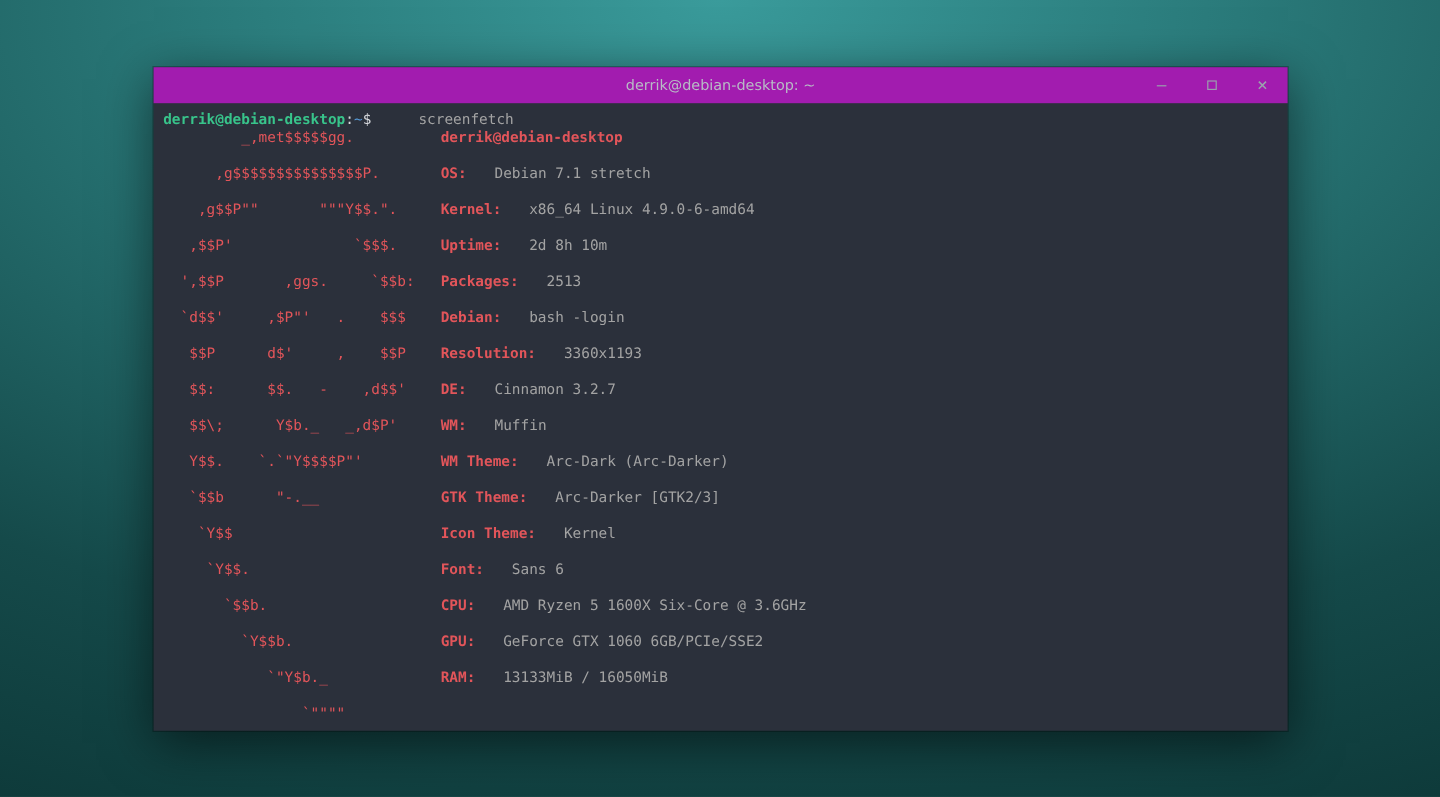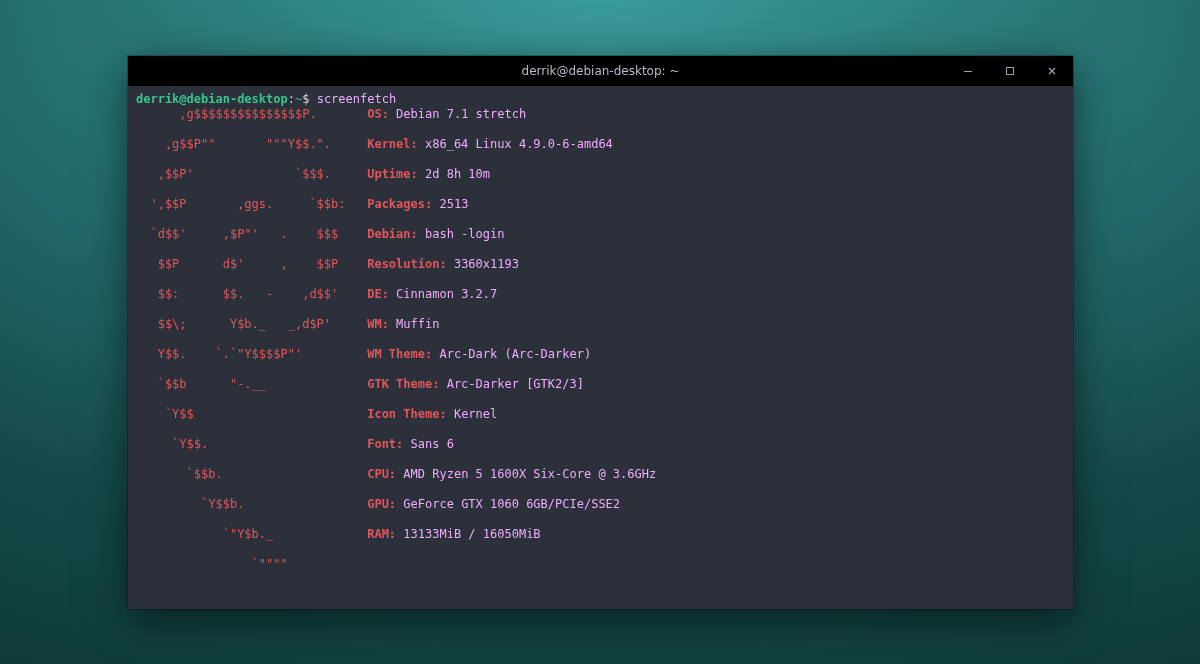--- a/index.html
+++ b/index.html
@@ -24,21 +24,21 @@
     left: 128px;
     width: 945px;
     height: 553px;
     background: #2b303b;
     box-shadow: 0 10px 40px rgba(0,0,0,0.55), 0 0 0 1px rgba(0,0,0,0.25);
     display: flex;
     flex-direction: column;
   }
   .titlebar {
     height: 30px;
-    background: #000000;
+    background: #a21caf;
     display: flex;
     align-items: center;
     color: #bdbfc4;
     font-family: "DejaVu Sans", Arial, sans-serif;
     font-size: 12px;
     position: relative;
   }
   .titlebar-title {
     flex: 1;
     text-align: center;
@@ -66,21 +66,21 @@
     padding: 6px 8px 8px 8px;
     color:#c5c8c6;
     font-size:12px;
     line-height:15px;
     white-space:pre;
     overflow:hidden;
   }
   .green  { color:#38c48b; font-weight:bold; }
   .white  { color:#d8dade; }
   .red    { color:#e2555a; font-weight:bold; }
-  .muted  { color:#f0abfc; }
+  .muted  { color:#a3a3a3;margin-left:16px; }
   .ascii  { color:#e2555a; }
   .prompt-path { color:#5699d6; }
   .row { display:flex; }
   .col-ascii { min-width:210px; }
   .col-info  { }
 </style>
 </head>
 <body>
 
 <div class="backdrop">
@@ -102,20 +102,21 @@
         </div>
         <div class="win-btn">
           <svg width="10" height="10" viewBox="0 0 10 10">
               <path d="M2 2 L8 8 M8 2 L2 8" stroke="currentColor" stroke-width="1.3"></path>
             </svg>
         </div>
       </div>
     </div>
 
     <div class="term-body"><span><span class="green">derrik@debian-desktop</span><span class="white">:</span><span class="prompt-path">~</span><span class="white">$</span><span class="muted"> </span><span class="muted">screenfetch</span></span>
+<span class="row"><span class="ascii col-ascii">         _,met$$$$$gg.          </span><span class="col-info"><span class="red">derrik</span><span class="red">@</span><span class="red">debian-desktop</span></span></span>
 <span class="row"><span class="ascii col-ascii">      ,g$$$$$$$$$$$$$$$P.       </span><span class="col-info"><span class="red">OS:</span> <span class="muted">Debian 7.1 stretch</span></span></span>
 <span class="row"><span class="ascii col-ascii">    ,g$$P""       """Y$$.".     </span><span class="col-info"><span class="red">Kernel:</span> <span class="muted">x86_64 Linux 4.9.0-6-amd64</span></span></span>
 <span class="row"><span class="ascii col-ascii">   ,$$P'              `$$$.     </span><span class="col-info"><span class="red">Uptime:</span> <span class="muted">2d 8h 10m</span></span></span>
 <span class="row"><span class="ascii col-ascii">  ',$$P       ,ggs.     `$$b:   </span><span class="col-info"><span class="red">Packages:</span> <span class="muted">2513</span></span></span>
 <span class="row"><span class="ascii col-ascii">  `d$$'     ,$P"'   .    $$$    </span><span class="col-info"><span class="red">Debian:</span> <span class="muted">bash -login</span></span></span>
 <span class="row"><span class="ascii col-ascii">   $$P      d$'     ,    $$P    </span><span class="col-info"><span class="red">Resolution:</span> <span class="muted">3360x1193</span></span></span>
 <span class="row"><span class="ascii col-ascii">   $$:      $$.   -    ,d$$'    </span><span class="col-info"><span class="red">DE:</span> <span class="muted">Cinnamon 3.2.7</span></span></span>
 <span class="row"><span class="ascii col-ascii">   $$\;      Y$b._   _,d$P'     </span><span class="col-info"><span class="red">WM:</span> <span class="muted">Muffin</span></span></span>
 <span class="row"><span class="ascii col-ascii">   Y$$.    `.`"Y$$$$P"'         </span><span class="col-info"><span class="red">WM Theme:</span> <span class="muted">Arc-Dark (Arc-Darker)</span></span></span>
 <span class="row"><span class="ascii col-ascii">   `$$b      "-.__              </span><span class="col-info"><span class="red">GTK Theme:</span> <span class="muted">Arc-Darker [GTK2/3]</span></span></span>

